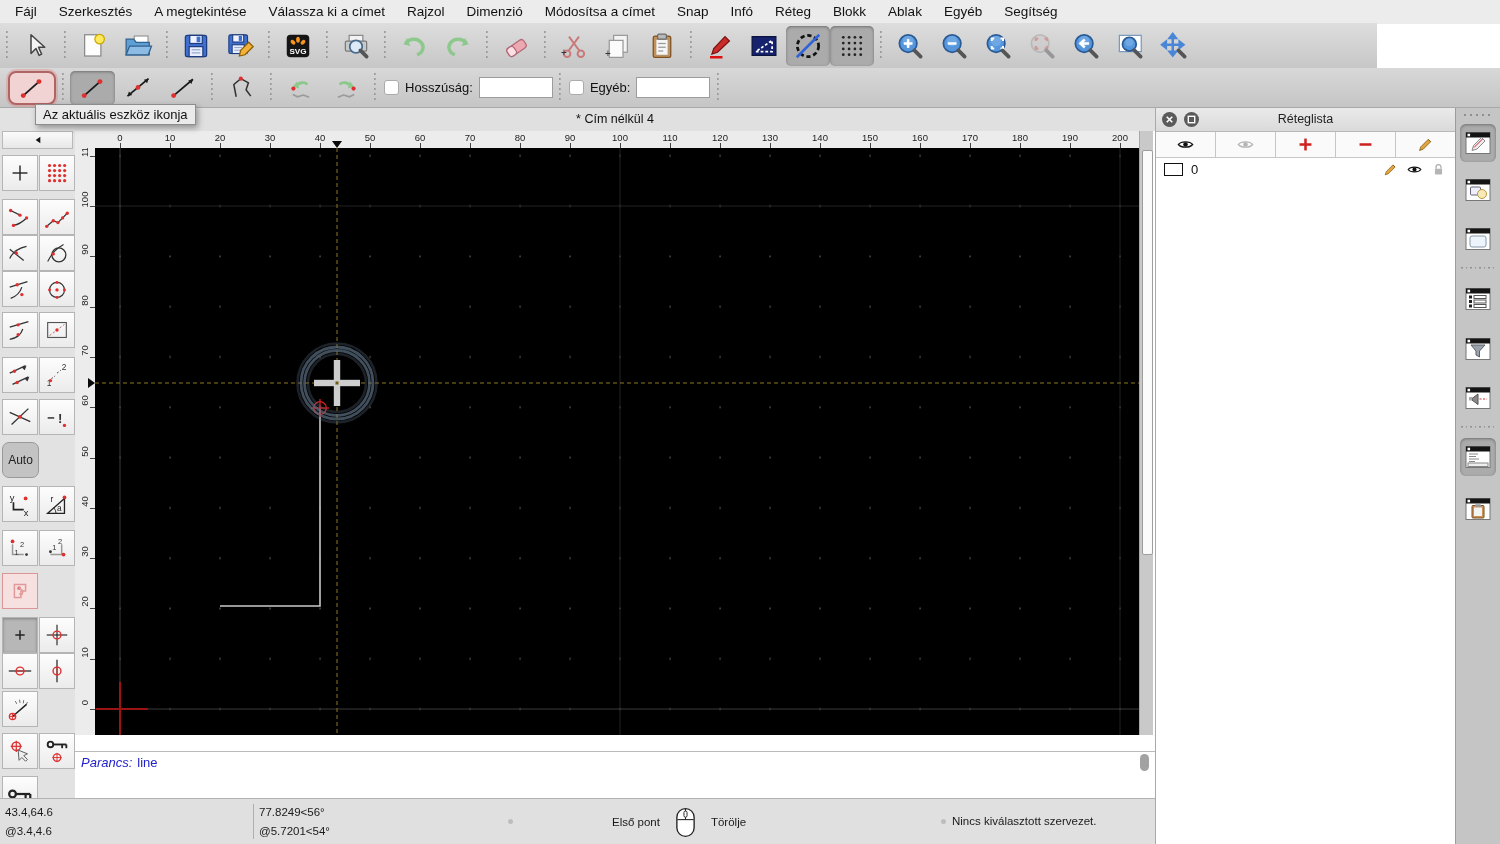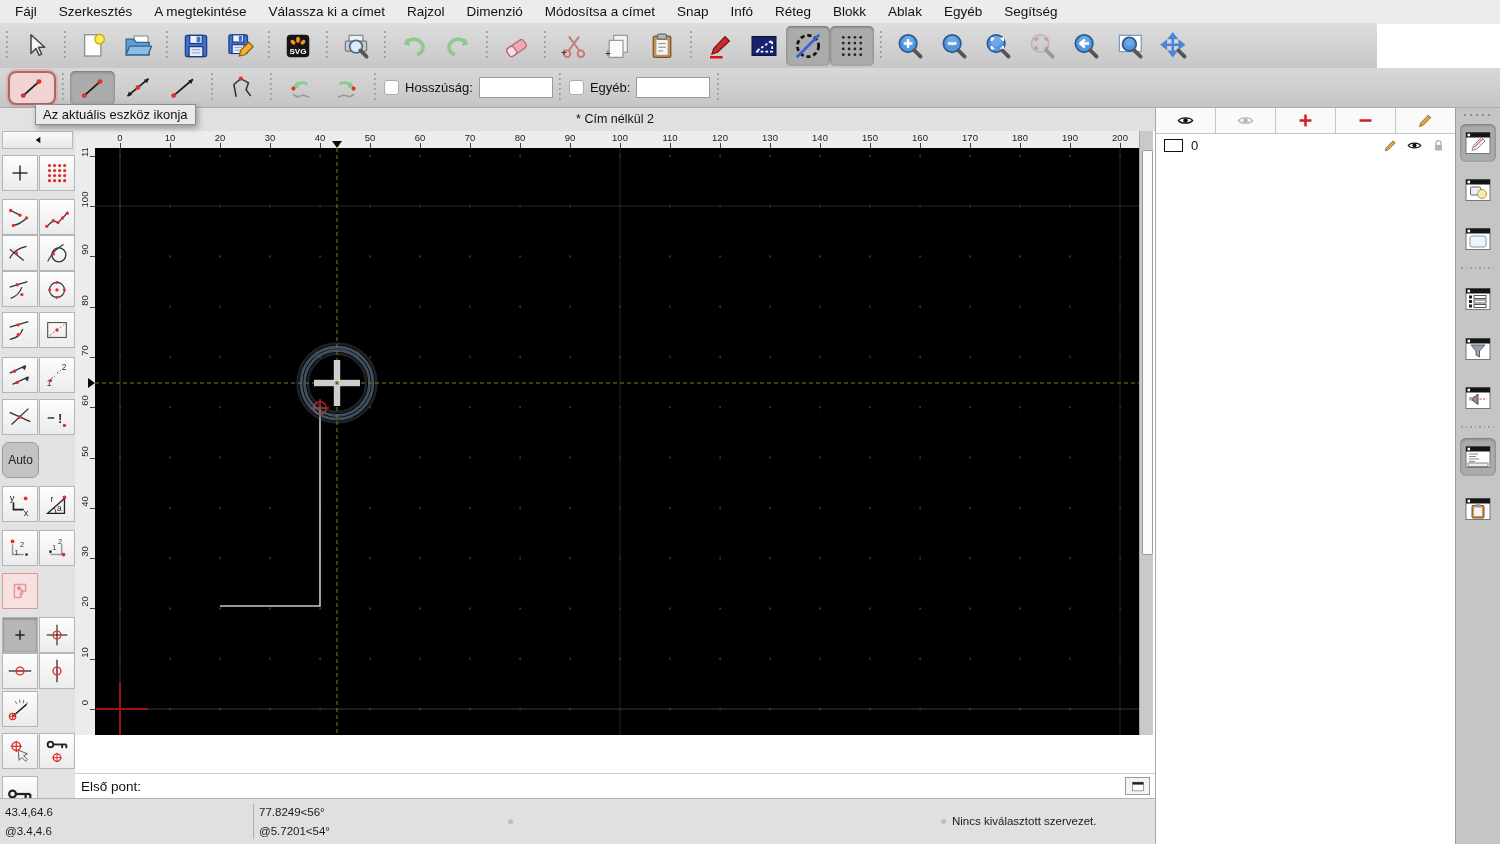--- a/index.html
+++ b/index.html
@@ -788,21 +788,21 @@
                   <line x1="21" y1="15" x2="21" y2="20"></line>
                   <line x1="26" y1="15" x2="26" y2="20"></line>
                 </g>
               </svg>
             </span>
           </div>
         </div>
       </div>
   </div>
 
-  <div class="doc-title">* Cím nélkül 2</div>
+  <div class="doc-title">* Cím nélkül 4</div>
   <div class="ruler-corner"></div>
   <div class="hruler">
       <div class="hr-tick" style="left: 25px;"></div>
       <div class="hr-num" style="left: 25px;">0</div>
       <div class="hr-tick" style="left: 75px;"></div>
       <div class="hr-num" style="left: 75px;">10</div>
       <div class="hr-tick" style="left: 125px;"></div>
       <div class="hr-num" style="left: 125px;">20</div>
       <div class="hr-tick" style="left: 175px;"></div>
       <div class="hr-num" style="left: 175px;">30</div>
@@ -912,50 +912,76 @@
         <rect x="-3.2" y="-23" width="6.4" height="46" fill="#cecece"></rect>
         <rect x="-1.5" y="-1.5" width="3" height="3" fill="#6b5c13"></rect>
       </g>
     </svg>
   </div>
 
   <div class="vscroll">
       <div class="vthumb"></div>
     </div>
 
-  <div class="cmd-input">
-    <span>Első pont:</span>
-    <div class="cmd-kbd-btn">
-        <span id="cmdwin-ico">
-          <span class="ico">
-            <svg width="16" height="13" viewBox="0 0 24 24">
-              <rect x="2" y="4" width="20" height="16" fill="#fff" stroke="#555"></rect>
-              <rect x="2" y="4" width="20" height="4.5" fill="#222"></rect>
-            </svg>
-          </span>
-        </span>
-      </div>
+  <div class="cmd-history">
+    <span class="lbl">Parancs:</span><span class="val">line</span>
+    <div class="cmd-thumb"></div>
   </div>
 
   <div class="statusbar">
     <div class="coord-block" style="left:5px;">
       <div>43.4,64.6</div>
       <div>@3.4,4.6</div>
     </div>
     <div class="sb-divider"></div>
     <div class="coord-block" style="left:259px;">
       <div>77.8249&lt;56°</div>
       <div>@5.7201&lt;54°</div>
     </div>
     <div class="sb-dot" style="left:508px;"></div>
+    <div class="mouse-group">
+      <span>Első pont</span>
+      <span id="mouse-ico">
+          <span class="ico">
+            <svg width="23" height="31" viewBox="0 0 24 32">
+              <rect x="3" y="1.5" width="18" height="29" rx="9" fill="#fff" stroke="#222" stroke-width="1.4"></rect>
+              <line x1="12" y1="1.5" x2="12" y2="13" stroke="#222" stroke-width="1.1"></line>
+              <line x1="3.5" y1="13" x2="20.5" y2="13" stroke="#222" stroke-width="1.1"></line>
+              <rect x="10.4" y="4" width="3.2" height="6.5" rx="1.6" fill="#fff" stroke="#222"></rect>
+            </svg>
+          </span>
+        </span>
+      <span>Törölje</span>
+    </div>
     <div class="sb-dot" style="left:941px;"></div>
     <div class="sel-text">Nincs kiválasztott szervezet.</div>
   </div>
 
   <div class="layerpanel">
+    <div class="lp-header">
+      <div class="lp-circle" style="left:6px;">
+          <span id="close-ico">
+            <span class="ico">
+              <svg width="11" height="11" viewBox="0 0 12 12">
+                <path d="M3 3l6 6M9 3L3 9" stroke="#fff" stroke-width="1.8"></path>
+              </svg>
+            </span>
+          </span>
+        </div>
+      <div class="lp-circle" style="left:28px;">
+          <span id="float-ico">
+            <span class="ico">
+              <svg width="11" height="11" viewBox="0 0 12 12">
+                <rect x="2.5" y="2.5" width="7" height="7" fill="none" stroke="#fff" stroke-width="1.5"></rect>
+              </svg>
+            </span>
+          </span>
+        </div>
+      <span>Réteglista</span>
+    </div>
     <div class="lp-toolbar" id="lp-toolbar">
         <div class="lp-cell">
           <span class="ico">
             <svg width="19" height="19" viewBox="0 0 24 24">
               <path d="M3 12c3.5-4.5 14.5-4.5 18 0-3.5 4.5-14.5 4.5-18 0z" fill="none" stroke="#111" stroke-width="1.6"></path>
               <circle cx="12" cy="12" r="2.9" fill="#111"></circle>
             </svg>
           </span>
         </div>
         <div class="lp-cell">

